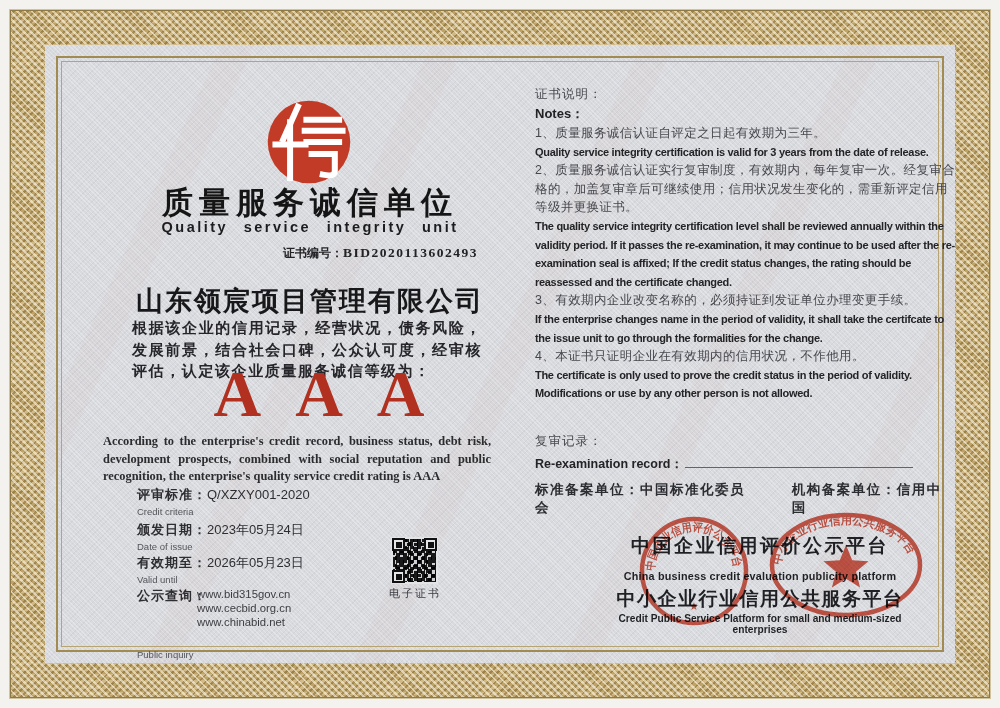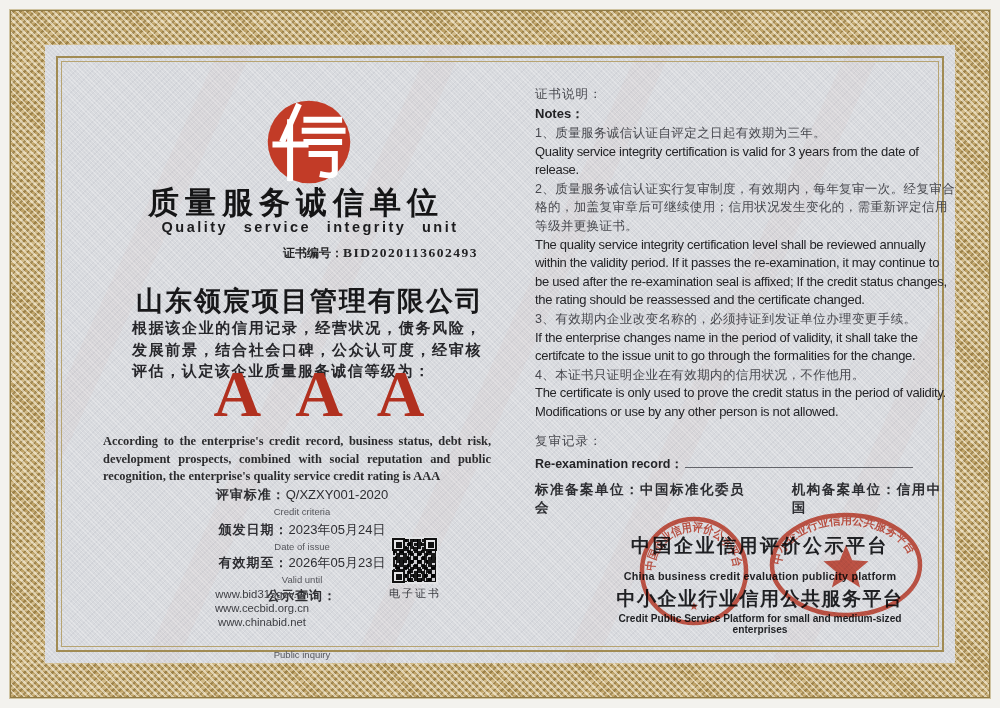--- a/index.html
+++ b/index.html
@@ -19,30 +19,30 @@
   .paper::after{content:"";position:absolute;inset:0;
     background:repeating-linear-gradient(115deg, rgba(0,0,0,0) 0 160px, rgba(196,130,118,.05) 160px 190px);}
   .frame-a{position:absolute;inset:56px;border:2px solid #a18b53;}
   .frame-b{position:absolute;inset:61px;border:1px solid #b7a472;}
   
   .abs{position:absolute;}
   .ctr{text-align:center;}
   
   .logo{left:266px;top:99px;width:86px;height:86px;}
   
-  .title-cn{left:96px;top:182px;width:400px;font-size:31px;font-weight:bold;letter-spacing:6px;color:#151516;}
+  .title-cn{left:110px;top:182px;width:400px;font-size:31px;font-weight:bold;letter-spacing:6px;color:#151516;}
   .title-en{left:110px;top:219px;width:400px;font-size:14.5px;font-weight:bold;letter-spacing:2.5px;word-spacing:9px;color:#1c1c1e;}
   .certno{left:120px;top:245px;width:358px;text-align:right;font-size:12px;font-weight:bold;color:#232325;}
   .certno .no{font-family:"Liberation Serif","DejaVu Serif",serif;font-size:13.5px;letter-spacing:1.5px;}
   
   .company{left:95px;top:283px;width:430px;font-size:27px;font-weight:600;letter-spacing:2px;color:#18181a;}
   .statement-cn{left:132px;top:317px;width:350px;font-size:15px;line-height:21.5px;letter-spacing:1.6px;text-align:justify;font-weight:600;color:#26262a;}
   .rating{left:110px;top:356px;width:400px;padding-left:26px;font-family:"Liberation Serif","DejaVu Serif",serif;font-size:66px;font-weight:bold;letter-spacing:34px;color:#b1301f;}
   .statement-en{left:103px;top:433px;width:388px;font-family:"Liberation Serif","DejaVu Serif",serif;font-size:12.4px;line-height:17.6px;font-weight:bold;color:#2c2c2e;text-align:justify;}
-  .field{left:137px;width:330px;text-align:center;}
+  .field{left:137px;width:330px;}
   .f1{top:486px;} .f2{top:521px;} .f3{top:554px;} .f4{top:587px;}
   .f-row{font-size:13px;color:#2e2e32;}
   .f-row .f-label{font-weight:bold;letter-spacing:1px;}
   .f-en{font-size:9.5px;color:#54555b;margin-top:2px;}
   .url-wrap{position:absolute;left:60px;top:0;width:130px;font-size:11.3px;line-height:14px;color:#3c3d42;}
   .f4 .f-en{margin-top:44px;}
   
   .qr{left:391px;top:537px;width:47px;height:47px;border:2px solid #e3e4e6;box-sizing:border-box;
      background:
        repeating-conic-gradient(#1c1c1c 0% 25%, #e6e6e8 25% 50%) 0px 0px/7px 7px,
@@ -51,21 +51,21 @@
   .qr .f{position:absolute;width:13px;height:13px;background:#e6e6e8;border:2.5px solid #111;box-sizing:border-box;}
   .qr .f::after{content:"";position:absolute;inset:1.5px;background:#111;}
   .qr .fa{left:-1px;top:-1px;} .qr .fb{right:-1px;top:-1px;} .qr .fc{left:-1px;bottom:-1px;}
   .qr-caption{left:383px;top:586px;width:64px;font-size:11px;letter-spacing:2px;color:#3a3b40;text-align:center;}
   
   .notes{left:535px;top:85px;width:421px;}
   .notes p{margin:0;}
   .nh-cn{font-size:12.5px;color:#46474d;line-height:19px;letter-spacing:1px;}
   .nh-en{font-size:13px;font-weight:bold;color:#222225;line-height:20px;}
   .n-cn{font-size:12.5px;letter-spacing:.4px;color:#46474d;line-height:18.6px;}
-  .n-en{font-size:13px;letter-spacing:-0.3px;font-weight:normal;color:#242427;line-height:18.6px;}
+  .n-en{font-size:11px;letter-spacing:-0.3px;font-weight:bold;color:#242427;line-height:18.6px;}
   
   .reexam-cn{left:535px;top:433px;font-size:12.5px;letter-spacing:1px;color:#46474d;}
   .reexam-en{left:535px;top:456px;font-size:12.5px;font-weight:bold;color:#242427;}
   .reexam-line{display:inline-block;width:228px;border-bottom:1.2px solid #63646a;height:11px;margin-left:2px;}
   
   .filing{left:535px;top:481px;width:420px;display:flex;gap:34px;font-size:13.5px;font-weight:bold;letter-spacing:1.5px;color:#2c2d31;}
   
   .platforms{left:590px;top:533px;width:340px;color:#1f2023;}
   .platforms .p-cn1{font-size:19px;font-weight:bold;letter-spacing:2.5px;}
   .platforms .p-en1{font-size:10.8px;font-weight:bold;margin-top:11px;letter-spacing:.2px;}

